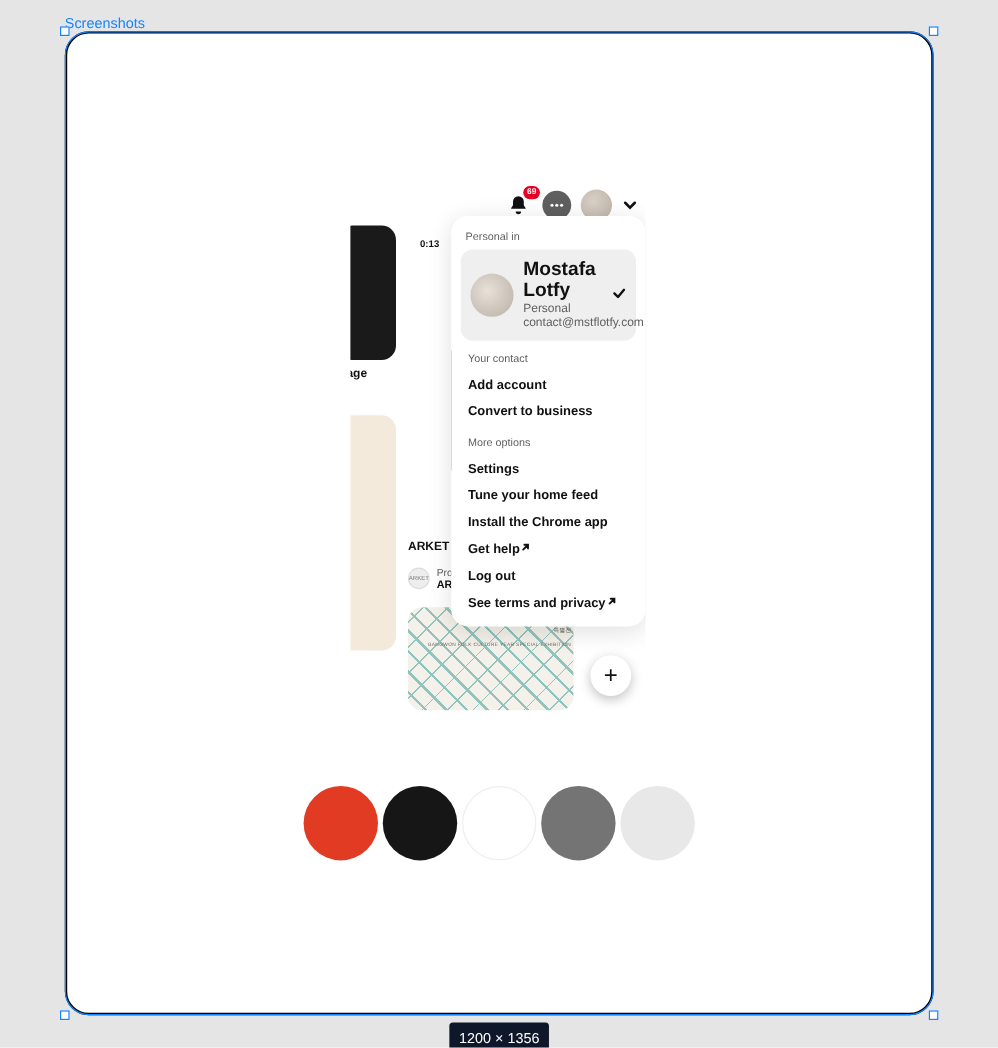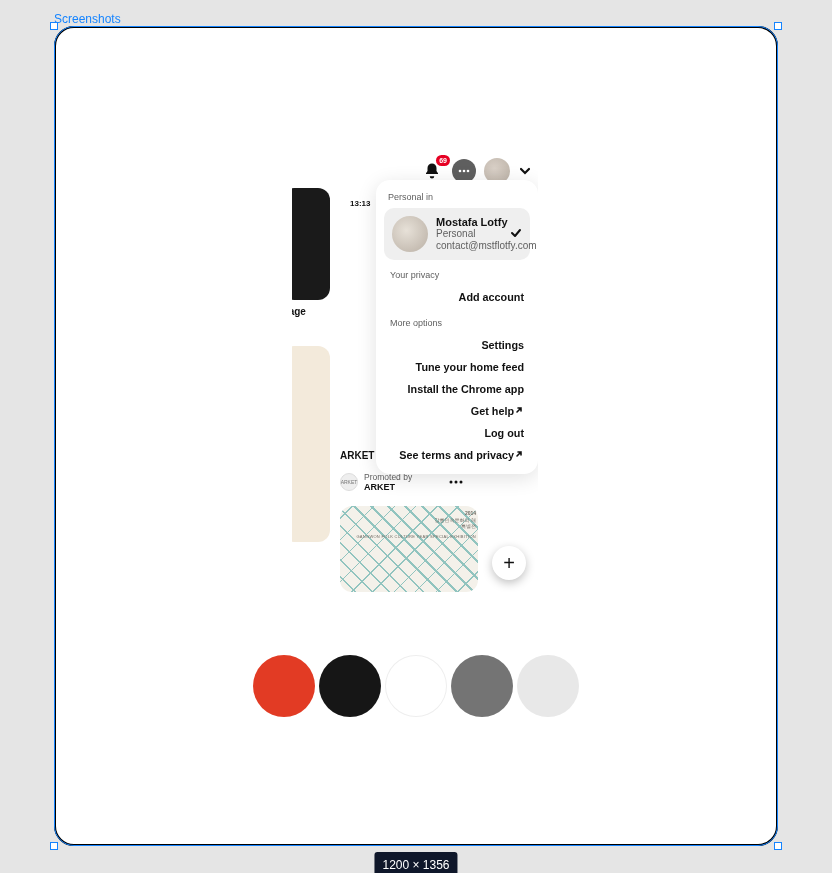--- a/index.html
+++ b/index.html
@@ -134,35 +134,35 @@
     display: flex;
     align-items: center;
     gap: 8px;
     position: relative;
   }
   .acct-avatar {
     width: 36px; height: 36px; border-radius: 50%;
     background: radial-gradient(circle at 40% 40%, #e7e1d8, #b9afa4);
     flex-shrink: 0;
   }
-  .acct-text .name { font-weight: 700; font-size: 11px; color:#111; }
+  .acct-text .name { font-weight: 700; font-size: 16px; color:#111; }
   .acct-text .sub { font-size: 10px; color: #5f5f5f; line-height: 1.2; }
   .acct-check {
     position: absolute;
     right: 8px; top: 50%; transform: translateY(-50%);
   }
   .menu-group { padding: 6px 2px 0 2px; }
   .menu-item {
     padding: 5px 4px;
     font-weight: 700;
     color: #111;
     font-size: 10.8px;
     display: flex;
     align-items: center;
-    justify-content: flex-end;
+    justify-content: flex-start;
     border-radius: 6px;
   }
   .ext-arrow { flex-shrink: 0; }
 
   
   .feed-page {
     position: absolute;
     top: 40px; left: -10px; width: 48px;
     font-size: 10px; font-weight: 700; color:#111;
   }
@@ -263,21 +263,21 @@
 
     <div class="card1"></div>
     <div class="feed-page" style="top:156px;">Page</div>
 
     <div class="card-r"></div>
 
     <div class="card-mid">
       <div class="figure"></div>
     </div>
     <div class="pill">
-      <span class="dur">13:13</span>
+      <span class="dur">0:13</span>
     </div>
 
     <div class="arket-title"><span>ARKET T
 system</span></div>
     <div class="promo-row">
       <div class="promo-ava">ARKET</div>
       <div class="promo-txt">
         <div class="l1">Promoted by</div>
         <div class="l2">ARKET</div>
       </div>
@@ -336,23 +336,26 @@
           <div class="sub">contact@mstflotfy.com</div>
         </div>
         <div class="acct-check">
           <svg width="12" height="12" viewBox="0 0 12 12">
               <path d="M2 6l3 3 5-6" stroke="#111" stroke-width="2" fill="none" stroke-linecap="round" stroke-linejoin="round"></path>
             </svg>
         </div>
       </div>
 
       <div class="menu-group">
-        <div class="section-label">Your privacy</div>
+        <div class="section-label">Your contact</div>
         <div class="menu-item">
             <span>Add account</span>
+          </div>
+        <div class="menu-item">
+            <span>Convert to business</span>
           </div>
       </div>
 
       <div class="menu-group">
         <div class="section-label">More options</div>
         <div class="menu-item">
             <span>Settings</span>
           </div>
         <div class="menu-item">
             <span>Tune your home feed</span>

